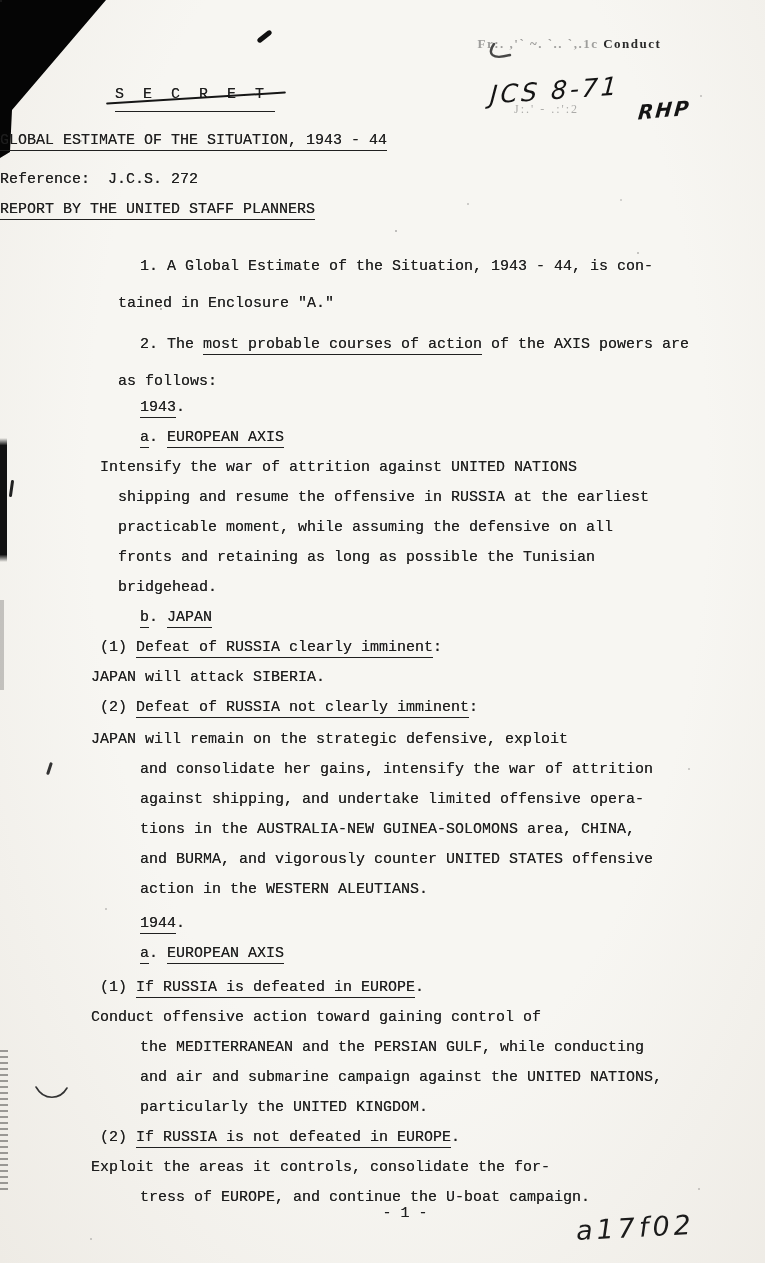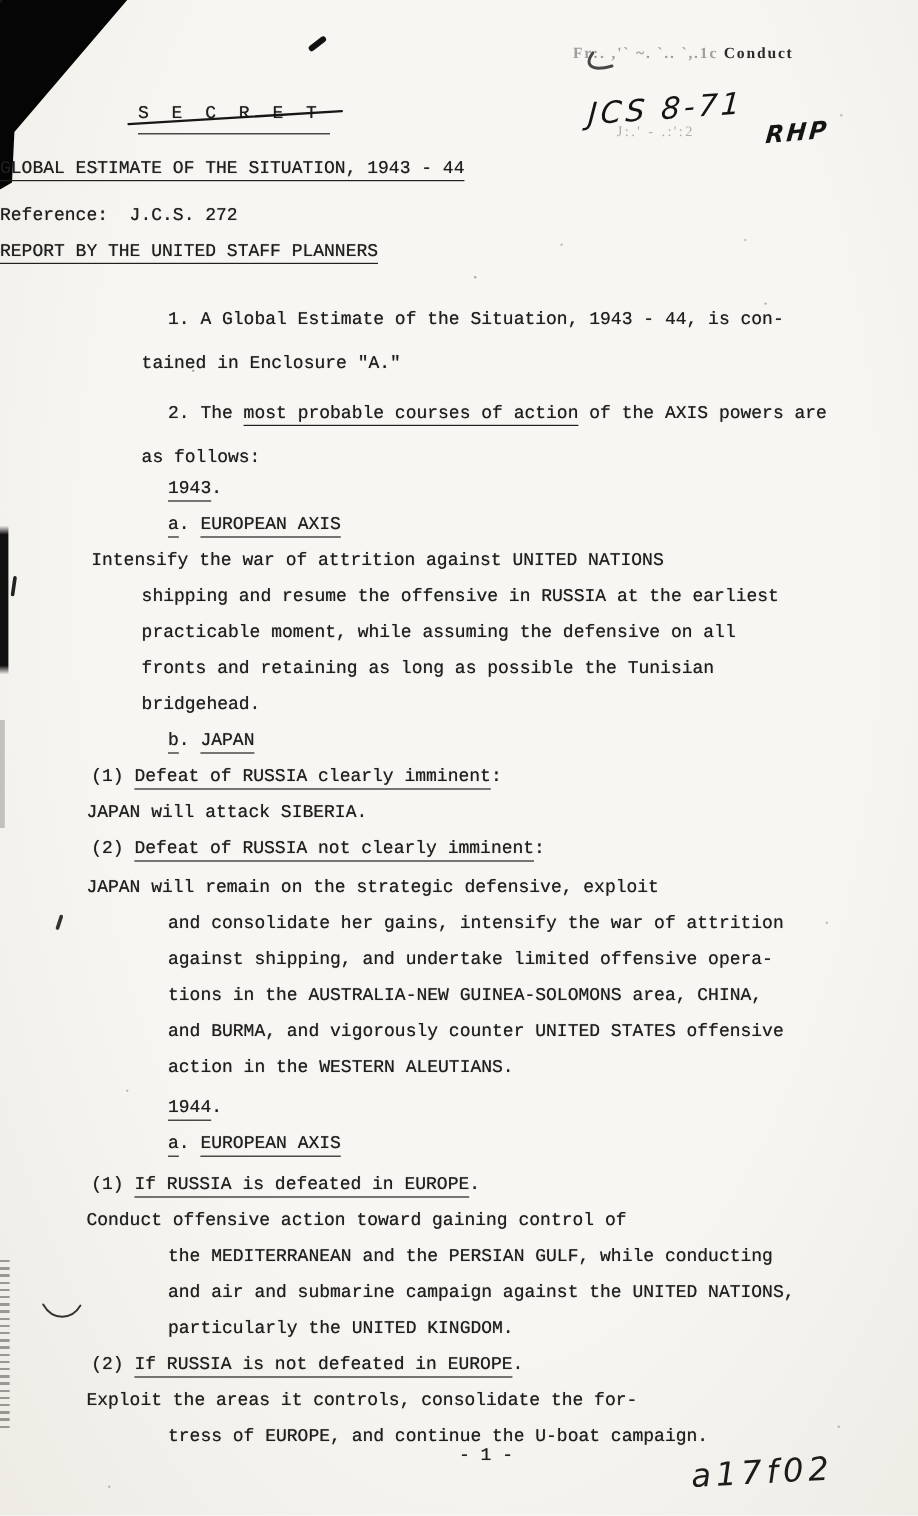--- a/index.html
+++ b/index.html
@@ -11,22 +11,22 @@
   .tw{font:15px/30px "Liberation Mono","DejaVu Sans Mono",monospace;color:#1e1e1e;
       white-space:pre;text-shadow:0 0 .6px rgba(25,25,25,.75);}
   .u{border-bottom:1.6px solid #202020;padding-bottom:1px;}
   
   .center-line{left:0;width:765px;font-family:Liberation Mono, monospace;}
   
   #doc-body{top:232px;left:0;width:700px;margin-top:20px;}
   .line{height:30px;white-space:pre;}
   .ind-m{padding-left:118px;}
   .ind-p{padding-left:140px;}
-  .ind-s1{padding-left:76px;}
-  .ind-s2{padding-left:72px;}
+  .ind-s1{padding-left:100px;}
+  .ind-s2{padding-left:91px;}
   
   #secret{left:115px;top:80px;letter-spacing:5px;padding-right:6px;}
   #secret-strike{left:106px;top:97px;width:180px;height:2.4px;background:#161616;
                  transform:rotate(-3.5deg);border-radius:2px;}
   
   #library-stamp{left:468px;top:20px;font:bold 13px/16px "Liberation Serif","DejaVu Serif",serif;
                  letter-spacing:1.5px;white-space:pre;}
   #library-stamp .faint{color:rgba(70,70,70,.5);filter:blur(.4px);text-align:center;}
   #library-stamp .dark{color:#2a2a2a;}
   

